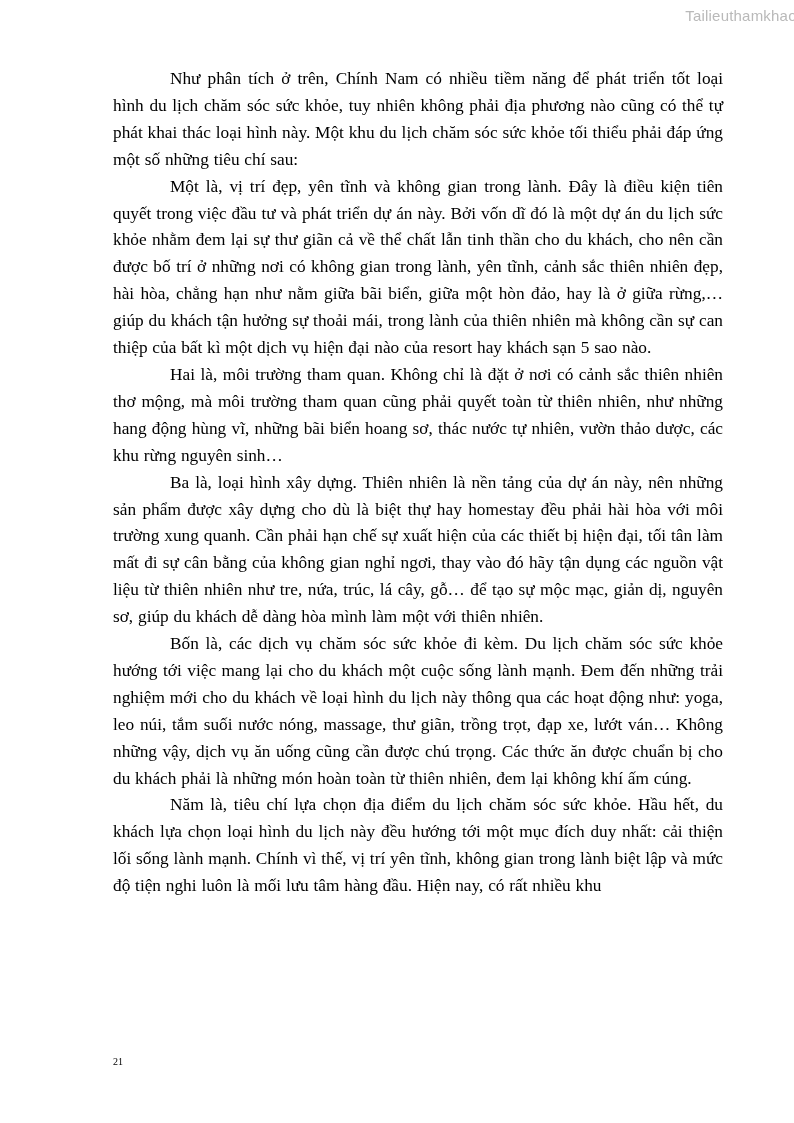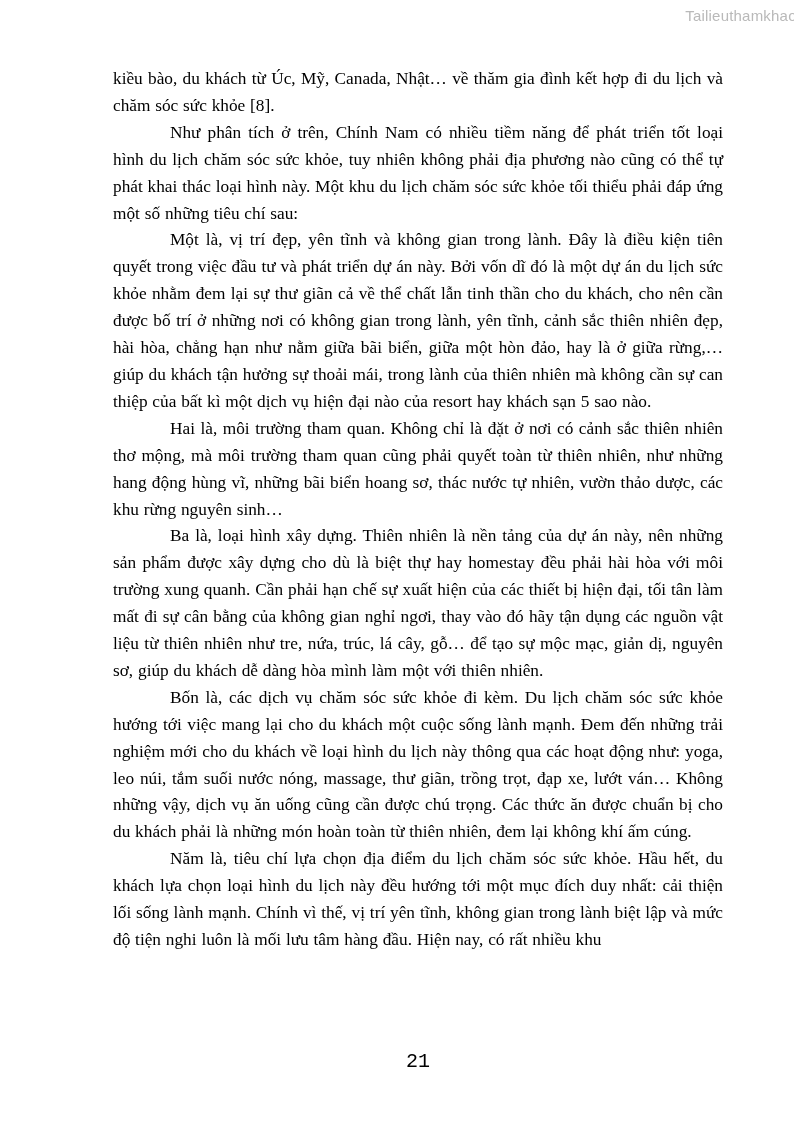--- a/index.html
+++ b/index.html
@@ -50,36 +50,34 @@
     line-height: 26.9px;
     font-weight: bold;
     font-style: italic;
     text-align: left;
   }
   .page-number {
     position: absolute;
     left: 113px;
     width: 610px;
     top: 1051px;
-    text-align: center;
-    font-size: 20px;
+    text-align: left;
+    font-size: 10px;
     line-height: 22px;
-    font-family: Liberation Mono, monospace;
   }
 </style>
 </head>
 <body>
 
 <div class="page">
 
   <div class="watermark">Tailieuthamkhao.com</div>
 
   <div class="content">
 
-    <p>kiều bào, du khách từ Úc, Mỹ, Canada, Nhật… về thăm gia đình kết hợp đi du lịch và chăm sóc sức khỏe [8].</p>
 
 
     <p class="indent">Như phân tích ở trên, Chính Nam có nhiều tiềm năng để phát triển tốt loại hình du lịch chăm sóc sức khỏe, tuy nhiên không phải địa phương nào cũng có thể tự phát khai thác loại hình này. Một khu du lịch chăm sóc sức khỏe tối thiểu phải đáp ứng một số những tiêu chí sau:</p>
 
     <p class="indent">Một là, vị trí đẹp, yên tĩnh và không gian trong lành. Đây là điều kiện tiên quyết trong việc đầu tư và phát triển dự án này. Bởi vốn dĩ đó là một dự án du lịch sức khỏe nhằm đem lại sự thư giãn cả về thể chất lẫn tinh thần cho du khách, cho nên cần được bố trí ở những nơi có không gian trong lành, yên tĩnh, cảnh sắc thiên nhiên đẹp, hài hòa, chẳng hạn như nằm giữa bãi biển, giữa một hòn đảo, hay là ở giữa rừng,… giúp du khách tận hưởng sự thoải mái, trong lành của thiên nhiên mà không cần sự can thiệp của bất kì một dịch vụ hiện đại nào của resort hay khách sạn 5 sao nào.</p>
 
     <p class="indent">Hai là, môi trường tham quan. Không chỉ là đặt ở nơi có cảnh sắc thiên nhiên thơ mộng, mà môi trường tham quan cũng phải quyết toàn từ thiên nhiên, như những hang động hùng vĩ, những bãi biển hoang sơ, thác nước tự nhiên, vườn thảo dược, các khu rừng nguyên sinh…</p>
 
     <p class="indent">Ba là, loại hình xây dựng. Thiên nhiên là nền tảng của dự án này, nên những sản phẩm được xây dựng cho dù là biệt thự hay homestay đều phải hài hòa với môi trường xung quanh. Cần phải hạn chế sự xuất hiện của các thiết bị hiện đại, tối tân làm mất đi sự cân bằng của không gian nghỉ ngơi, thay vào đó hãy tận dụng các nguồn vật liệu từ thiên nhiên như tre, nứa, trúc, lá cây, gỗ… để tạo sự mộc mạc, giản dị, nguyên sơ, giúp du khách dễ dàng hòa mình làm một với thiên nhiên.</p>
 

